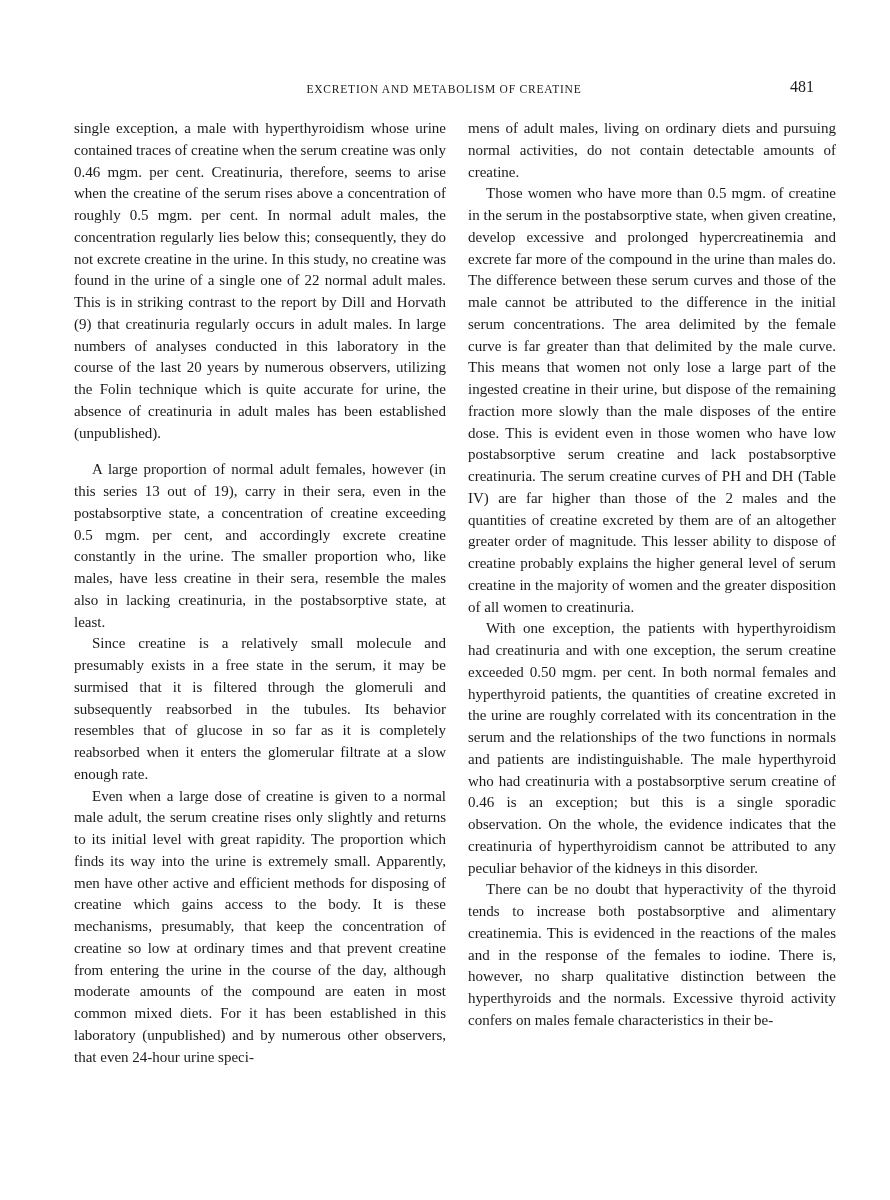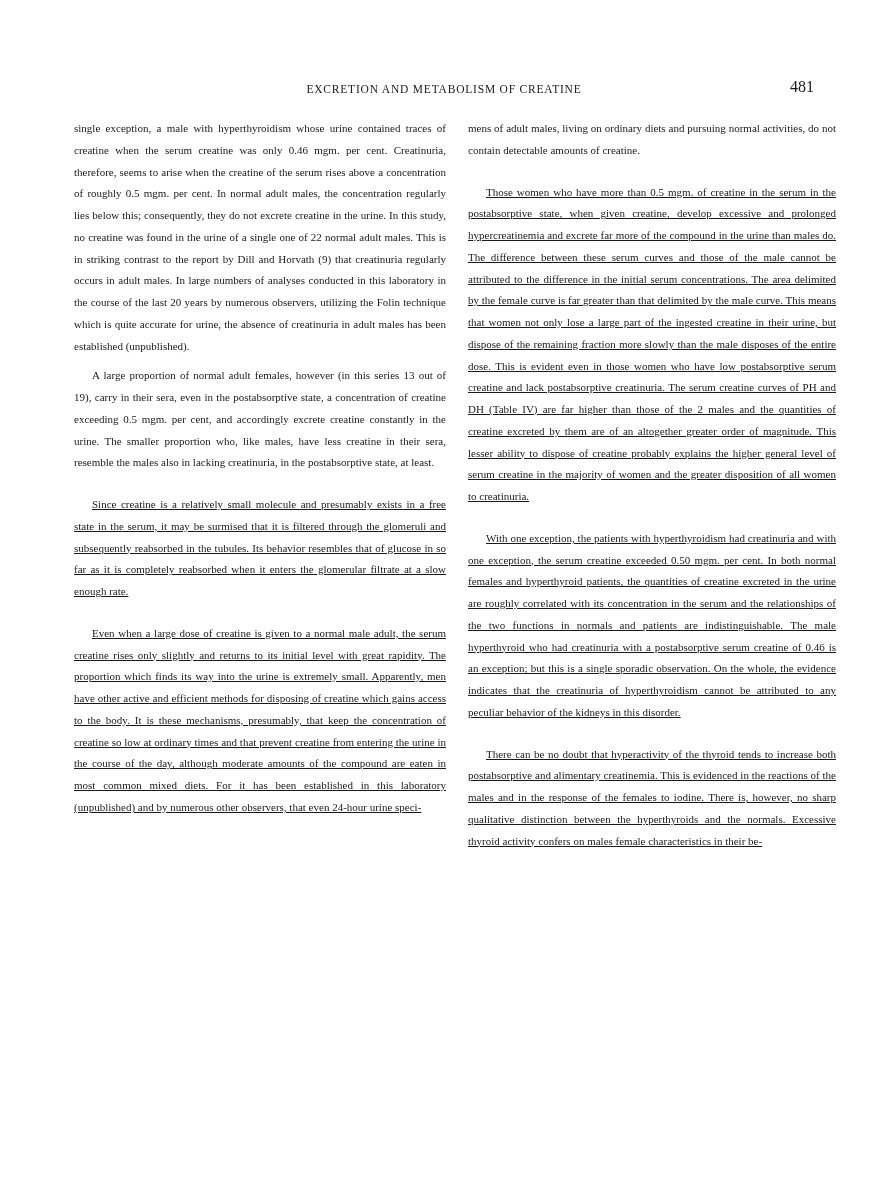--- a/index.html
+++ b/index.html
@@ -2,28 +2,28 @@
 <html><head>
 <meta charset="utf-8">
 <style>
   html, body { margin:0; padding:0; background:#ffffff; }
   body { width:890px; height:1200px; position:relative; overflow:hidden;
          font-family:"Liberation Serif","DejaVu Serif",serif; color:#1a1a1a; }
   .header { position:absolute; top:78px; left:74px; width:740px; height:24px; }
   .running-title { position:absolute; left:0; right:0; text-align:center;
          font-size:11.5px; letter-spacing:0.8px; top:5px; }
   .page-number { position:absolute; right:0; top:0; font-size:16px; }
-  .col { position:absolute; top:118px; width:372px; font-size:11px;
+  .col { position:absolute; top:118px; width:372px; font-size:15px;
          line-height:21.75px; text-align:justify; hyphens:none; }
   .col.left { left:74px; }
   .col.right { left:468px; width:368px; }
   .col p { margin:0; text-indent:0; }
   .col p.indent { text-indent:18px; }
-  .col p + p { margin-top:8px; }
-  .col p.gap { margin-top:20px;text-decoration:underline; }
+  .col p + p { margin-top:15px; }
+  .col p.gap { margin-top:0; }
 </style>
 </head>
 <body>
 
 <div class="header">
   <div class="running-title">EXCRETION AND METABOLISM OF CREATINE</div>
   <div class="page-number">481</div>
 </div>
 
 <div class="col left">

